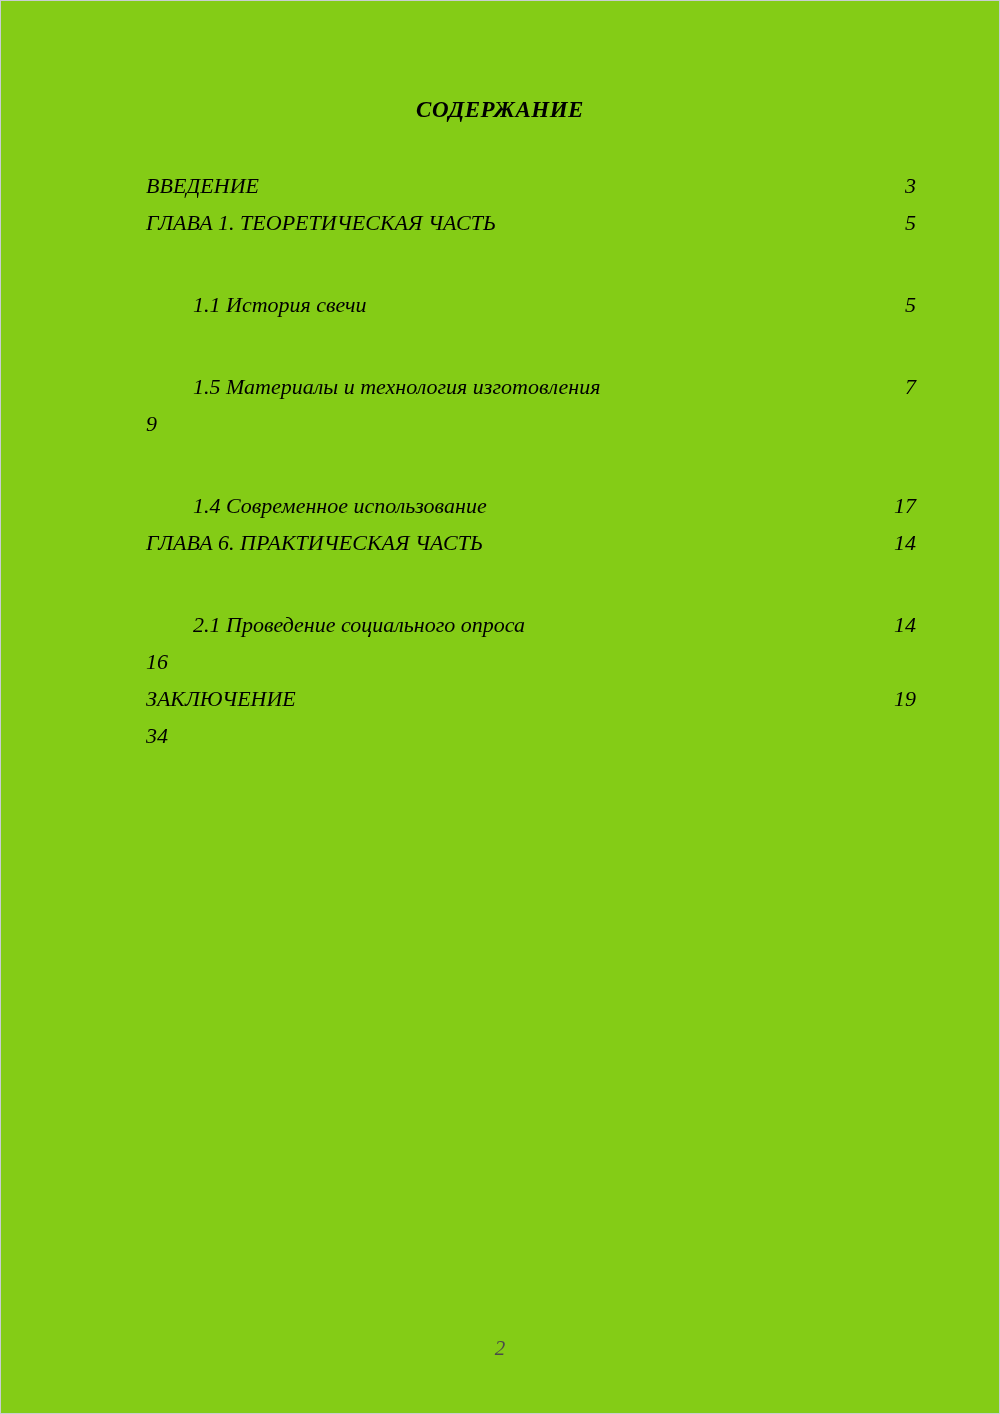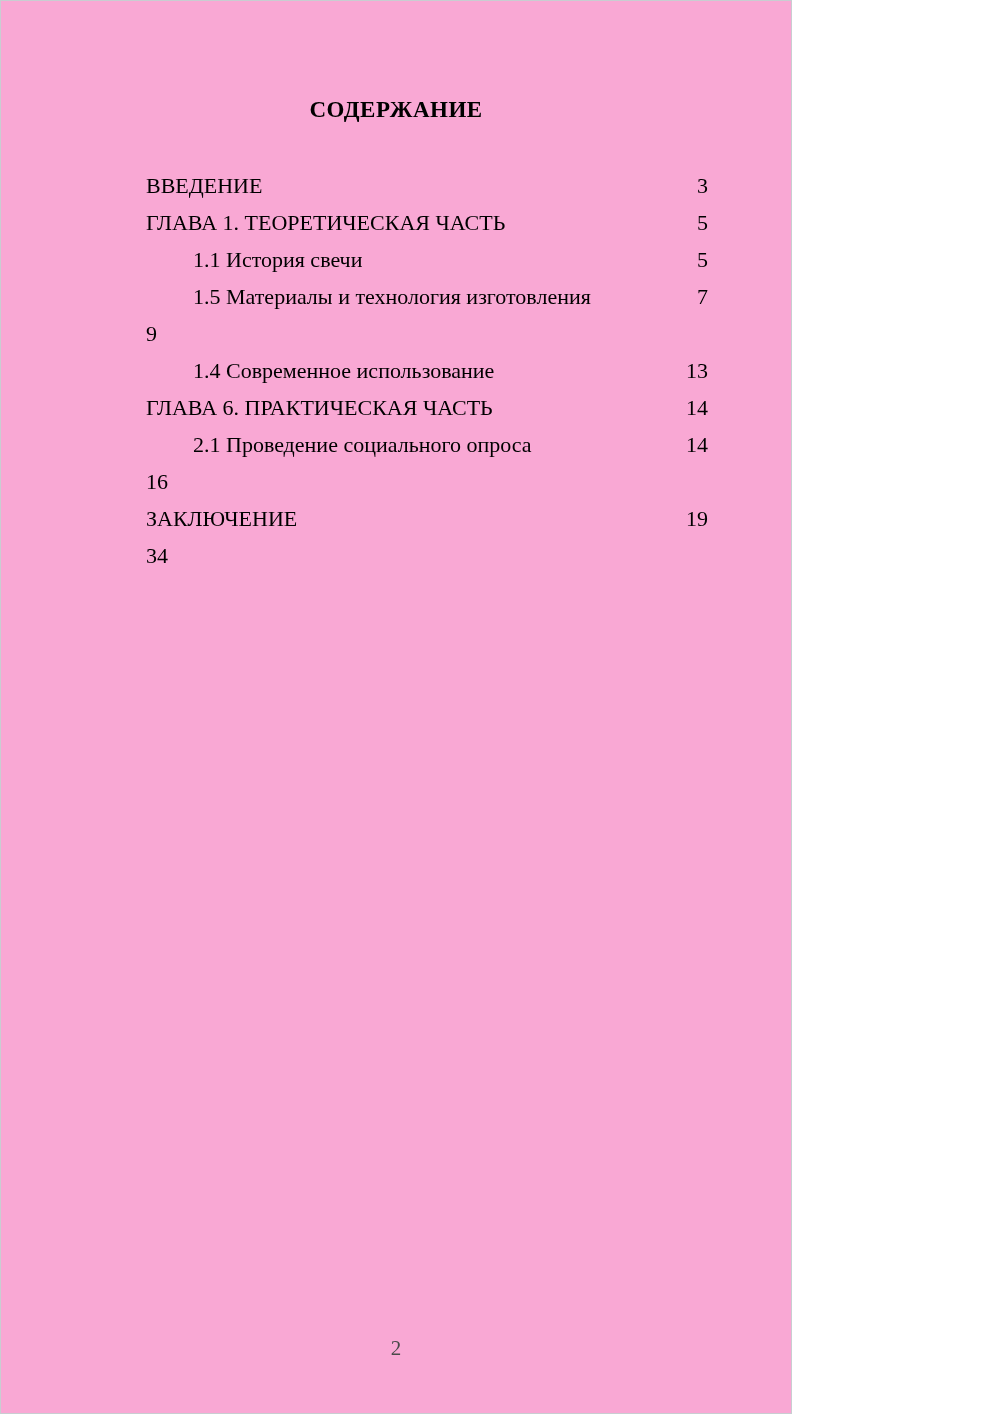--- a/index.html
+++ b/index.html
@@ -2,28 +2,29 @@
 <html><head>
 <meta charset="utf-8">
 <style>
   html, body {
     margin: 0;
     padding: 0;
     background: #ffffff;
   }
   .page {
     position: relative;
-    width: 792px;
+    width: 1000px;
     height: 1414px;
     box-sizing: border-box;
-    background: #f9a8d4;
+    background: #84cc16;
     border: 1px solid #c9cdd1;
     font-family: "Liberation Serif", "DejaVu Serif", serif;
     color: #000000;
     overflow: hidden;
+    font-style: italic;
   }
   .toc-title {
     margin: 0;
     padding-top: 96px;
     text-align: center;
     font-size: 23px;
     font-weight: bold;
     letter-spacing: 0.5px;
     color: #000000;
   }
@@ -35,20 +36,21 @@
   .toc-row {
     display: flex;
     justify-content: space-between;
     align-items: flex-end;
     font-size: 22px;
     line-height: 37px;
     cursor: default;
   }
   .toc-row.indent .toc-label {
     padding-left: 47px;
+    margin-top: 45px;
   }
   .toc-label {
     white-space: nowrap;
   }
   .toc-page {
     white-space: nowrap;
     text-align: right;
   }
   .page-number {
     position: absolute;
@@ -81,21 +83,21 @@
       </div>
       <div class="toc-row indent">
         <span class="toc-label">1.5 Материалы и технология изготовления</span>
         <span class="toc-page">7</span>
       </div>
       <div class="toc-row indent">
         <span class="toc-page">9</span>
       </div>
       <div class="toc-row indent">
         <span class="toc-label">1.4 Современное использование</span>
-        <span class="toc-page">13</span>
+        <span class="toc-page">17</span>
       </div>
       <div class="toc-row">
         <span class="toc-label">ГЛАВА 6. ПРАКТИЧЕСКАЯ ЧАСТЬ</span>
         <span class="toc-page">14</span>
       </div>
       <div class="toc-row indent">
         <span class="toc-label">2.1 Проведение социального опроса</span>
         <span class="toc-page">14</span>
       </div>
       <div class="toc-row indent">

